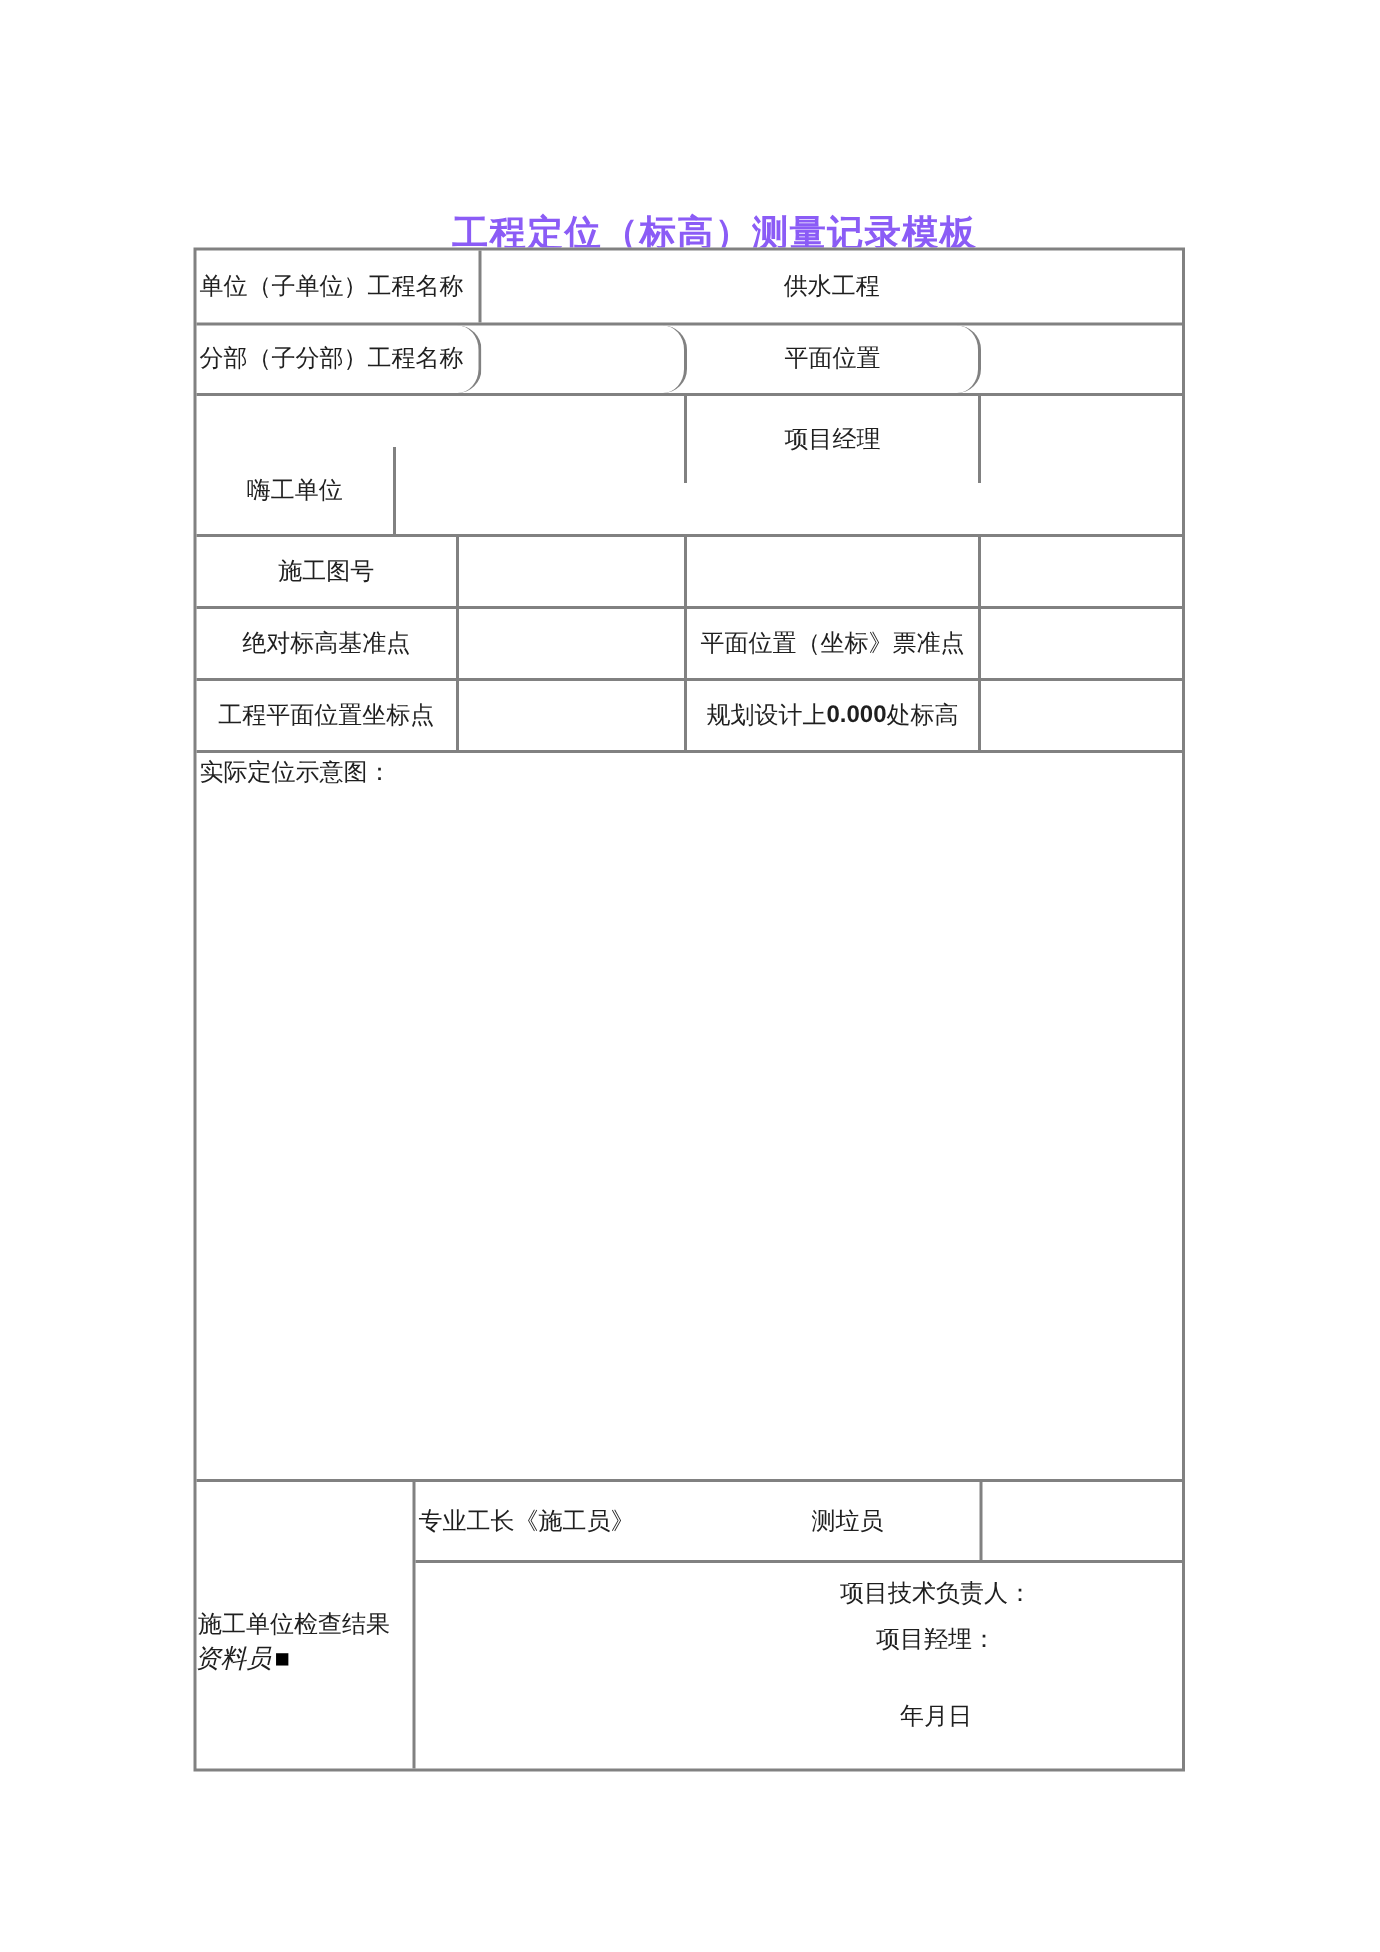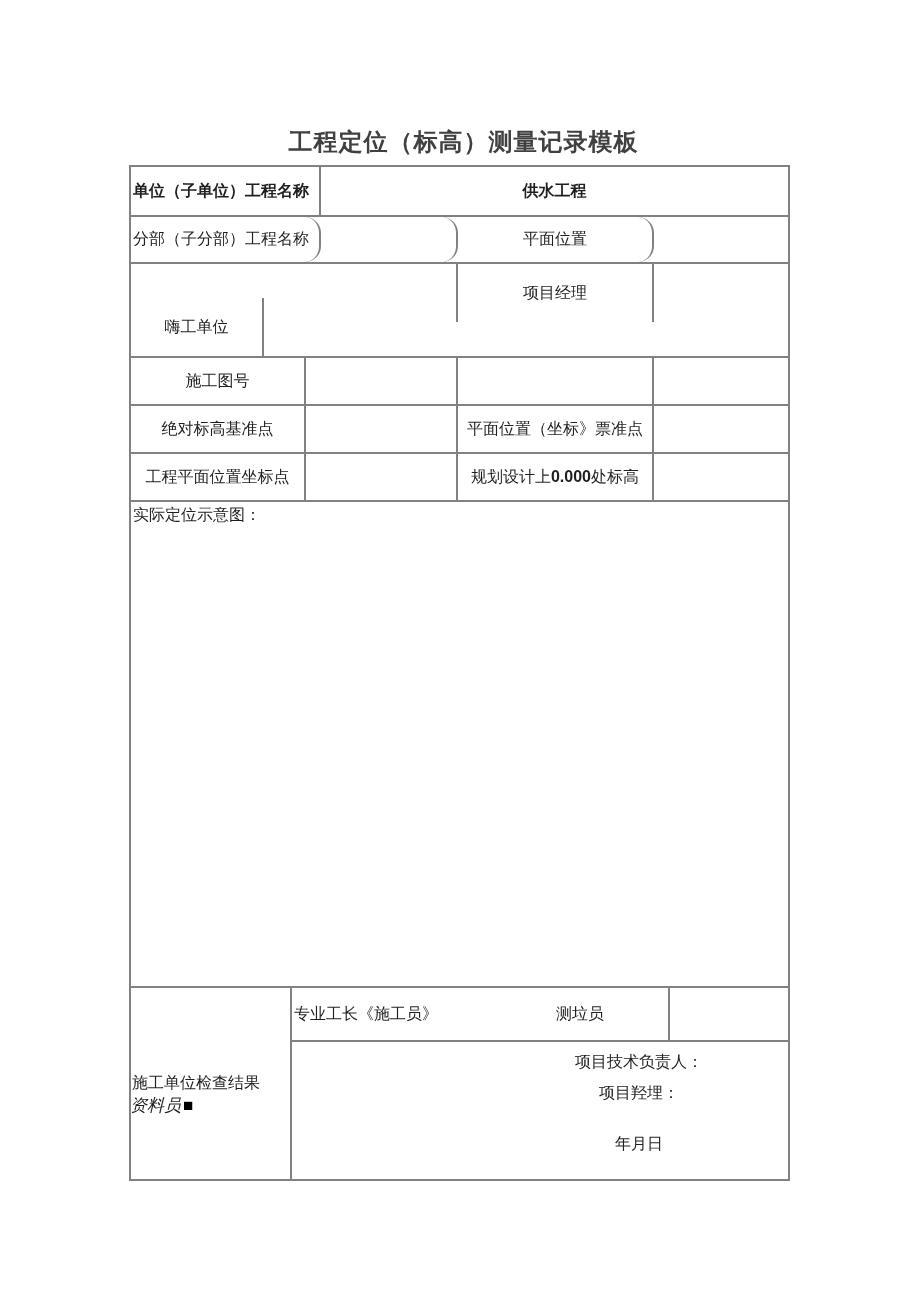--- a/index.html
+++ b/index.html
@@ -13,22 +13,22 @@
   }
   .page{position:absolute;inset:0;background:#fff;}
   .doc-title{
     position:absolute;
     left:129px;top:122px;width:661px;
     text-align:center;
     font-family:"Liberation Sans", sans-serif;
     font-weight:bold;
     font-size:24px;
     letter-spacing:1px;
-    color:#404040;
-    margin:4px;
+    color:#8b5cf6;
+    margin:17px;
   }
   .tbl{
     position:absolute;
     left:129px;top:165px;
     width:661px;
     border:2px solid #818181;
     box-sizing:border-box;
     background:#fff;
     font-size:16px;
   }
@@ -44,33 +44,33 @@
     box-sizing:border-box;
     display:flex;
     align-items:center;
     padding:0 2px;
     overflow:hidden;
   }
   .cell:last-child{border-right:none;}
   .cell.center{justify-content:center;text-align:right;}
   .cell.left{justify-content:flex-start;text-align:left;}
   .cell.flex1{flex:1;}
-  .h48{height:48px;font-weight:bold;} .h45{height:45px;border-radius:16px;} .h58{height:58px;} .h46{height:46px;}
+  .h48{height:48px;} .h45{height:45px;border-radius:16px;} .h58{height:58px;} .h46{height:46px;}
   .w190{width:190px;} .w137{width:137px;} .w196{width:196px;}
   .w133{width:133px;margin-top:34px;} .w194{width:194px;}
   .w175{width:175px;} .w152{width:152px;}
   .diagram-cell{
     height:484px;
     display:block;
     padding:3px 2px;
     box-sizing:border-box;
   }
   .bottom-section{display:flex;height:191px;}
   .bs-left{
-    width:161px;
+    width:146px;
     border-right:2px solid #818181;
     box-sizing:border-box;
     display:flex;align-items:center;
     padding:0 1px;
   }
   .bs-right{flex:1;display:flex;flex-direction:column;}
   .bs-toprow{
     height:54px;
     border-bottom:2px solid #818181;
     box-sizing:border-box;

